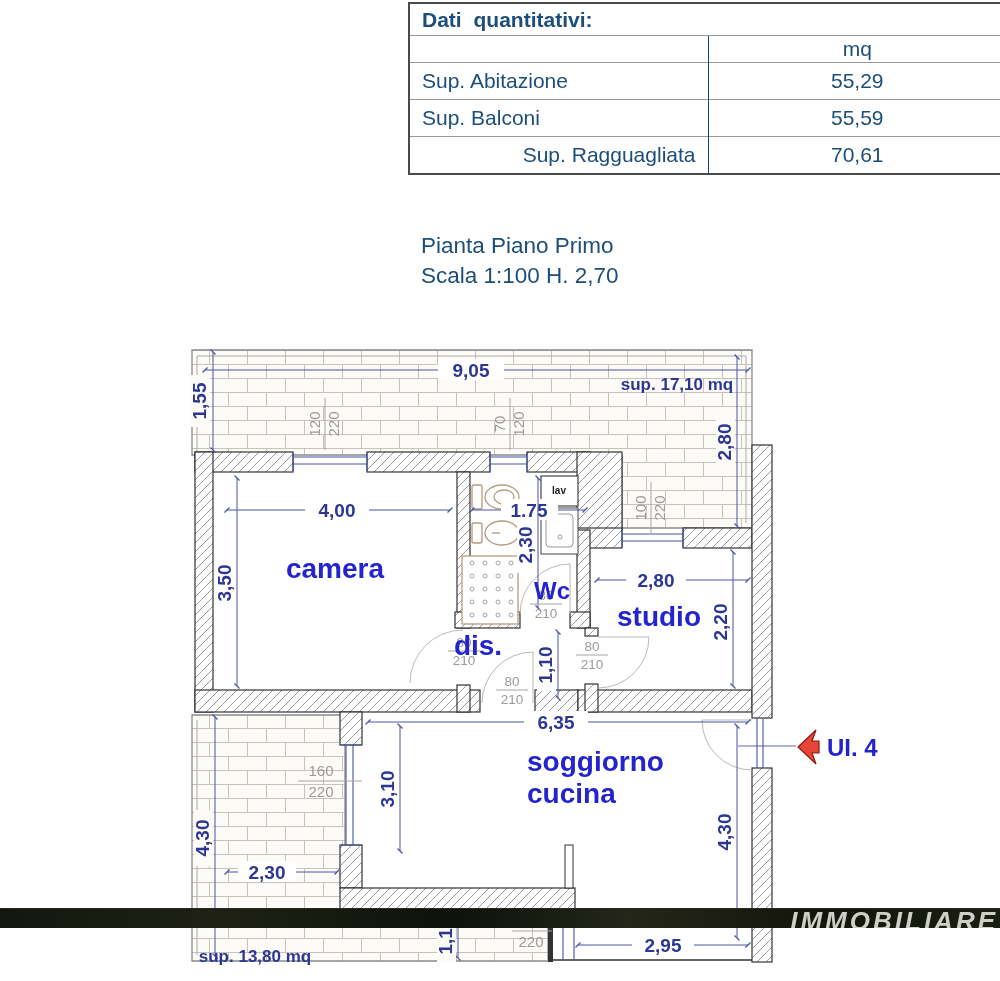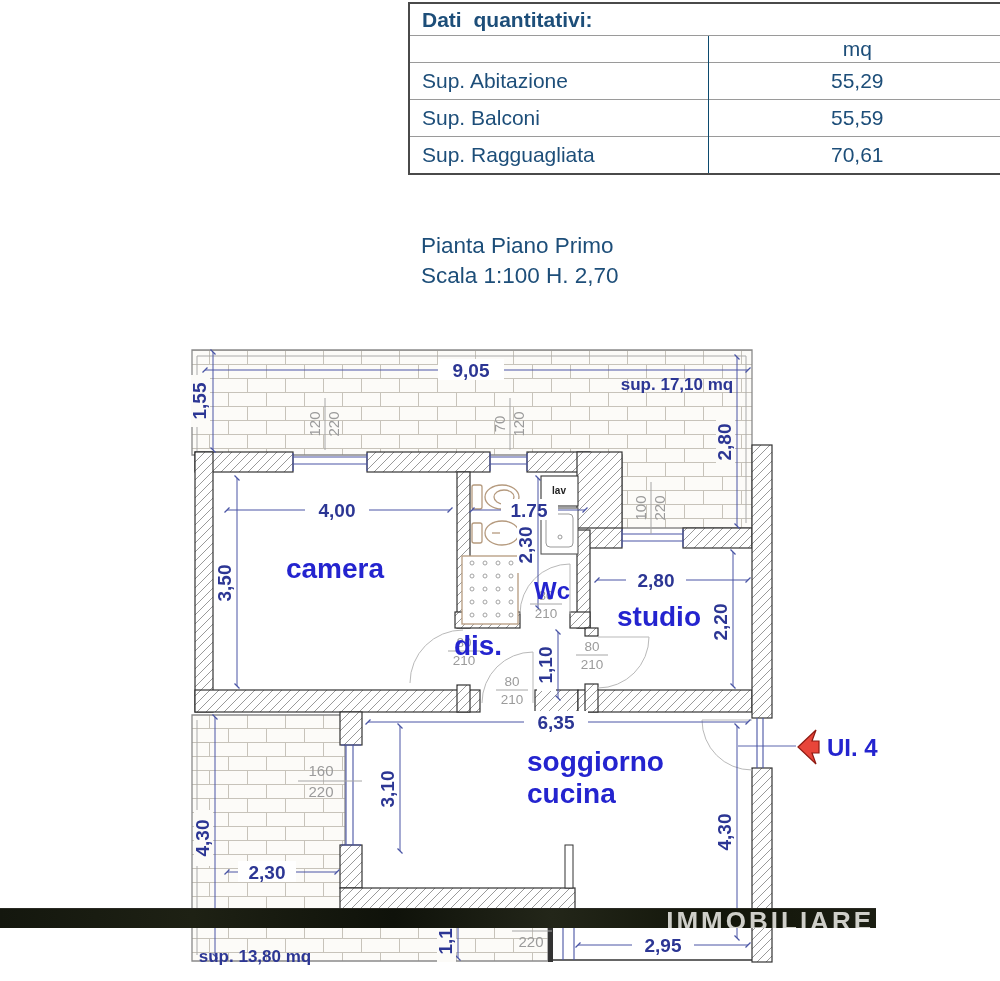--- a/index.html
+++ b/index.html
@@ -12,21 +12,21 @@
     position:absolute;left:408px;top:2px;width:600px;
     border-collapse:collapse;table-layout:fixed;
     color:#1d4e79;font-size:21px;
     border:2px solid #4a4a4a;
   }
   .data-table td{padding:0 12px;height:36px;border-top:1px solid #9a9a9a;}
   .data-table .hdr td{font-weight:bold;border-top:none;height:31px;word-spacing:6px;}
   .data-table .unit-row td{height:26px;}
   .data-table td.val{width:132px;text-align:center;border-left:1px solid #0c4a6e;}
   .data-table .hdr td{border-left:none;}
-  .data-table td.lbl-right{}
+  .data-table td.lbl-right{text-align:right;}
   
   .plan-title{
     position:absolute;left:401px;top:231px;color:#1d4e79;
     font-size:22.5px;line-height:30px;margin-left:20px;
   }
   
   svg.plan{position:absolute;left:0;top:0;}
   svg text{font-family:"Liberation Sans", sans-serif;}
   .room-label{fill:#2424cf;font-size:28px;font-weight:bold;}
   .room-label.small{font-size:24px;}
@@ -36,23 +36,23 @@
   .ann-s{fill:#9b9b9b;font-size:13.5px;}
   .dimline{stroke:#4a55a5;stroke-width:1;fill:none;}
   .wall{fill:url(#hatch);stroke:#333;stroke-width:1.2;}
   .thinwall{fill:#ffffff;stroke:#333;stroke-width:1;}
   .win{stroke:#4a55a5;stroke-width:1.1;}
   .doorarc{stroke:#b9b9b9;stroke-width:1;fill:none;}
   .fixture{stroke:#b59a7e;stroke-width:1.3;fill:none;}
   .annline{stroke:#a6a6a6;stroke-width:1;}
   
   .photo-strip{
-    position:absolute;left:0;top:908px;width:876px;height:19px;
+    position:absolute;left:0;top:908px;width:1000px;height:19px;
     background:linear-gradient(90deg,#14170e 0%,#1e2114 22%,#0f120a 45%,#232619 63%,#121509 82%,#1b1e12 100%);
-    border-top:1px solid #2a2a24;overflow:hidden;
+    border-top:1px solid #2a2a24;overflow:hidden;font-style:italic;
   }
   .brand{
     position:absolute;right:2px;top:-3px;
     color:#cfcfc9;font-size:26px;font-weight:bold;letter-spacing:3px;white-space:nowrap;
   }
 </style>
 </head>
 <body>
 
 <table class="data-table">

